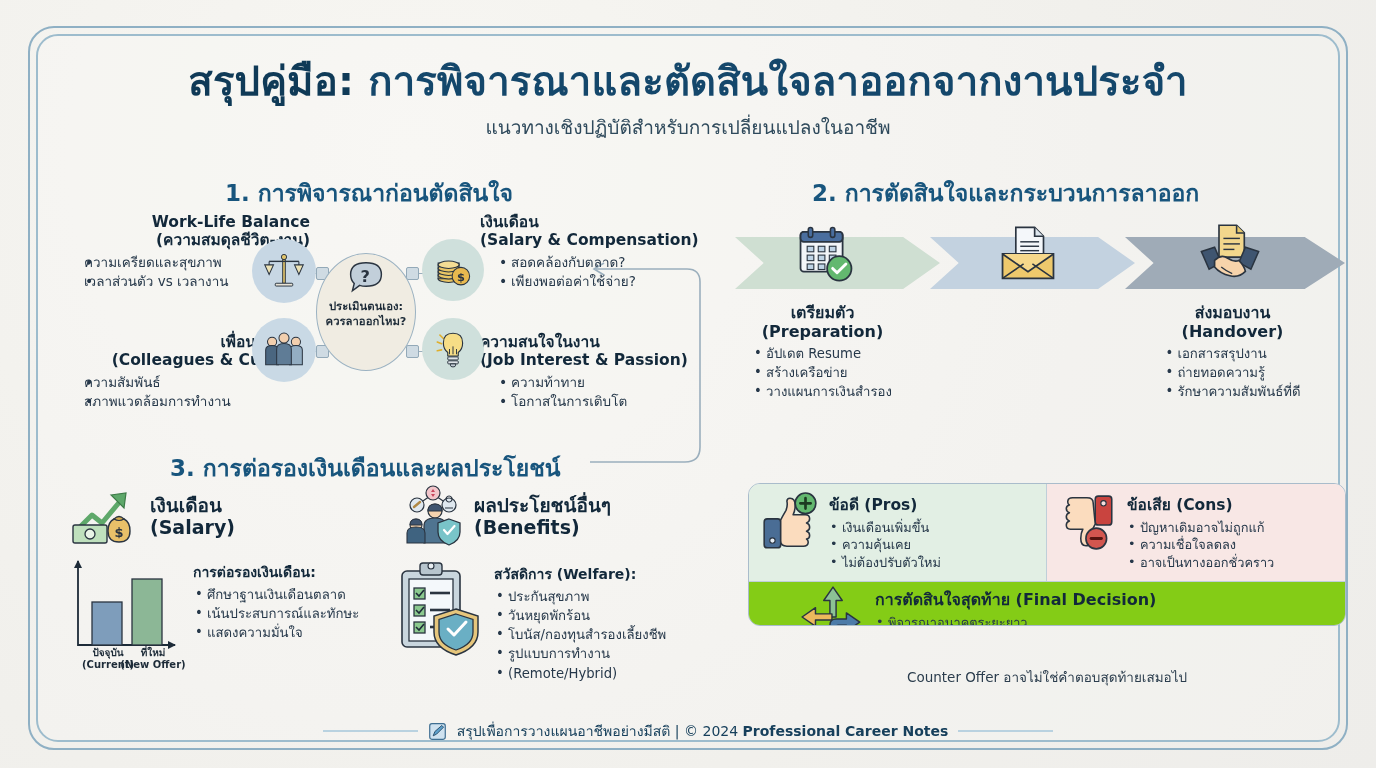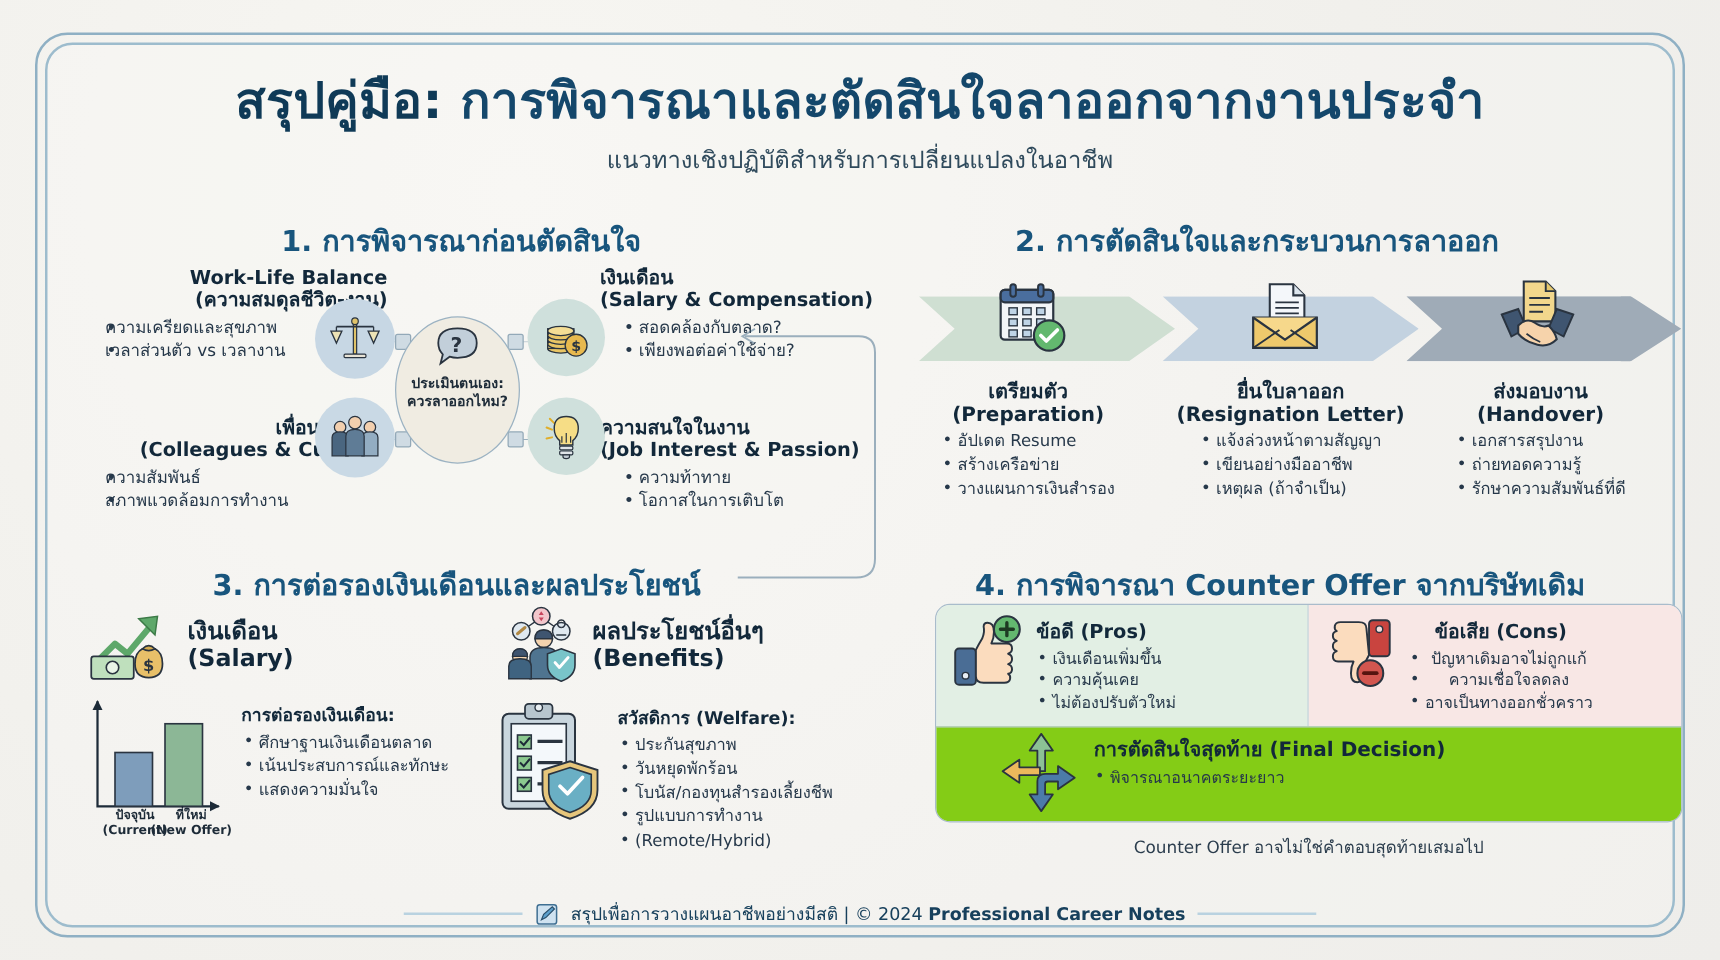--- a/index.html
+++ b/index.html
@@ -113,26 +113,26 @@
   .s3-sub{font-size:14px;font-weight:bold;color:#12283a;}
   .s3-body ul{margin:2px 0 0 0;padding:0;list-style:none;}
   .s3-body ul li{font-size:13.2px;line-height:1.45;color:#26384a;position:relative;padding-left:14px;}
   .s3-body ul li:before{content:"•";position:absolute;left:2px;top:-1px;}
   .barwrap{position:relative;width:115px;height:110px;}
   .axlab{position:absolute;font-size:10px;text-align:center;line-height:1.15;color:#1d2b38;font-weight:bold;}
 
   
   #section4{position:absolute;left:748px;top:483px;width:598px;height:230px;}
   .pcbox{
-    position:absolute;left:0;top:0;width:598px;height:175px;
+    position:absolute;left:0;top:0;width:598px;height:143px;
     border:1.5px solid #a9bccb;border-radius:12px;overflow:hidden;background:#eaf0f6;
     box-sizing:border-box;
   }
   .pros{position:absolute;left:0;top:0;width:50%;height:97px;background:#e2efe4;box-sizing:border-box;border-right:1px solid #bfcfd9;}
-  .cons{position:absolute;right:0;top:0;width:50%;height:97px;background:#f8e7e5;box-sizing:border-box;text-align:center;}
+  .cons{position:absolute;right:0;top:0;width:50%;height:97px;background:#f8e7e5;box-sizing:border-box;}
   .finald{position:absolute;left:0;right:0;top:97px;bottom:0;background:#e3ecf5;border-top:1px solid #bfcfd9;}
   .pcinner{display:flex;gap:8px;padding:8px 10px 0 10px;}
   .pcinner h5{margin:0 0 2px 0;font-size:15.5px;font-weight:bold;color:#12283a;}
   .pcinner ul{margin:0;padding:0;list-style:none;}
   .pcinner ul li{font-size:12.8px;line-height:1.36;color:#26384a;position:relative;padding-left:13px;}
   .pcinner ul li:before{content:"•";position:absolute;left:1px;top:-1px;}
   .fdnote{position:absolute;left:0;right:0;top:183px;text-align:center;font-size:13.5px;color:#2b3d4d;}
 
   
   .footer{position:absolute;left:0;right:0;bottom:26px;display:flex;align-items:center;justify-content:center;gap:10px;}
@@ -148,21 +148,20 @@
   <div class="frame-inner"></div>
 
   <div class="header">
     <div class="title"><span class="accent">สรุปคู่มือ:</span><span> การพิจารณาและตัดสินใจลาออกจากงานประจำ</span></div>
     <div class="subtitle">แนวทางเชิงปฏิบัติสำหรับการเปลี่ยนแปลงในอาชีพ</div>
   </div>
 
   <div class="sec-title" id="sec1-title">1. การพิจารณาก่อนตัดสินใจ</div>
   <div class="sec-title" id="sec2-title">2. การตัดสินใจและกระบวนการลาออก</div>
   <div class="sec-title" id="sec3-title">3. การต่อรองเงินเดือนและผลประโยชน์</div>
-  <div class="sec-title" id="sec4-title">4. การพิจารณา Counter Offer จากบริษัทเดิม</div>
 
   <svg class="connector" width="120" height="215" viewBox="0 0 120 215">
     <path d="M0 210 H95 Q110 210 110 195 V30 Q110 17 97 17 H6" fill="none" stroke="#9bafbd" stroke-width="1.6"></path>
     <path d="M14 11 L4 17 L14 23" fill="none" stroke="#9bafbd" stroke-width="1.6"></path>
   </svg>
 
   <div id="section1">
 
     <div class="s1-block b-tl">
       <div class="s1-h"><span>Work-Life Balance</span><br><span>(ความสมดุลชีวิต-งาน)</span></div>
@@ -338,28 +337,20 @@
 
     <div class="step st1">
       <h4><span>เตรียมตัว</span><br><span>(Preparation)</span></h4>
       <ul>
         <li>อัปเดต Resume</li>
         <li>สร้างเครือข่าย</li>
         <li>วางแผนการเงินสำรอง</li>
       </ul>
     </div>
 
-    <div class="step st2">
-      <h4><span>ยื่นใบลาออก</span><br><span>(Resignation Letter)</span></h4>
-      <ul>
-        <li>แจ้งล่วงหน้าตามสัญญา</li>
-        <li>เขียนอย่างมืออาชีพ</li>
-        <li>เหตุผล (ถ้าจำเป็น)</li>
-      </ul>
-    </div>
 
     <div class="step st3">
       <h4><span>ส่งมอบงาน</span><br><span>(Handover)</span></h4>
       <ul>
         <li>เอกสารสรุปงาน</li>
         <li>ถ่ายทอดความรู้</li>
         <li>รักษาความสัมพันธ์ที่ดี</li>
       </ul>
     </div>
   </div>

